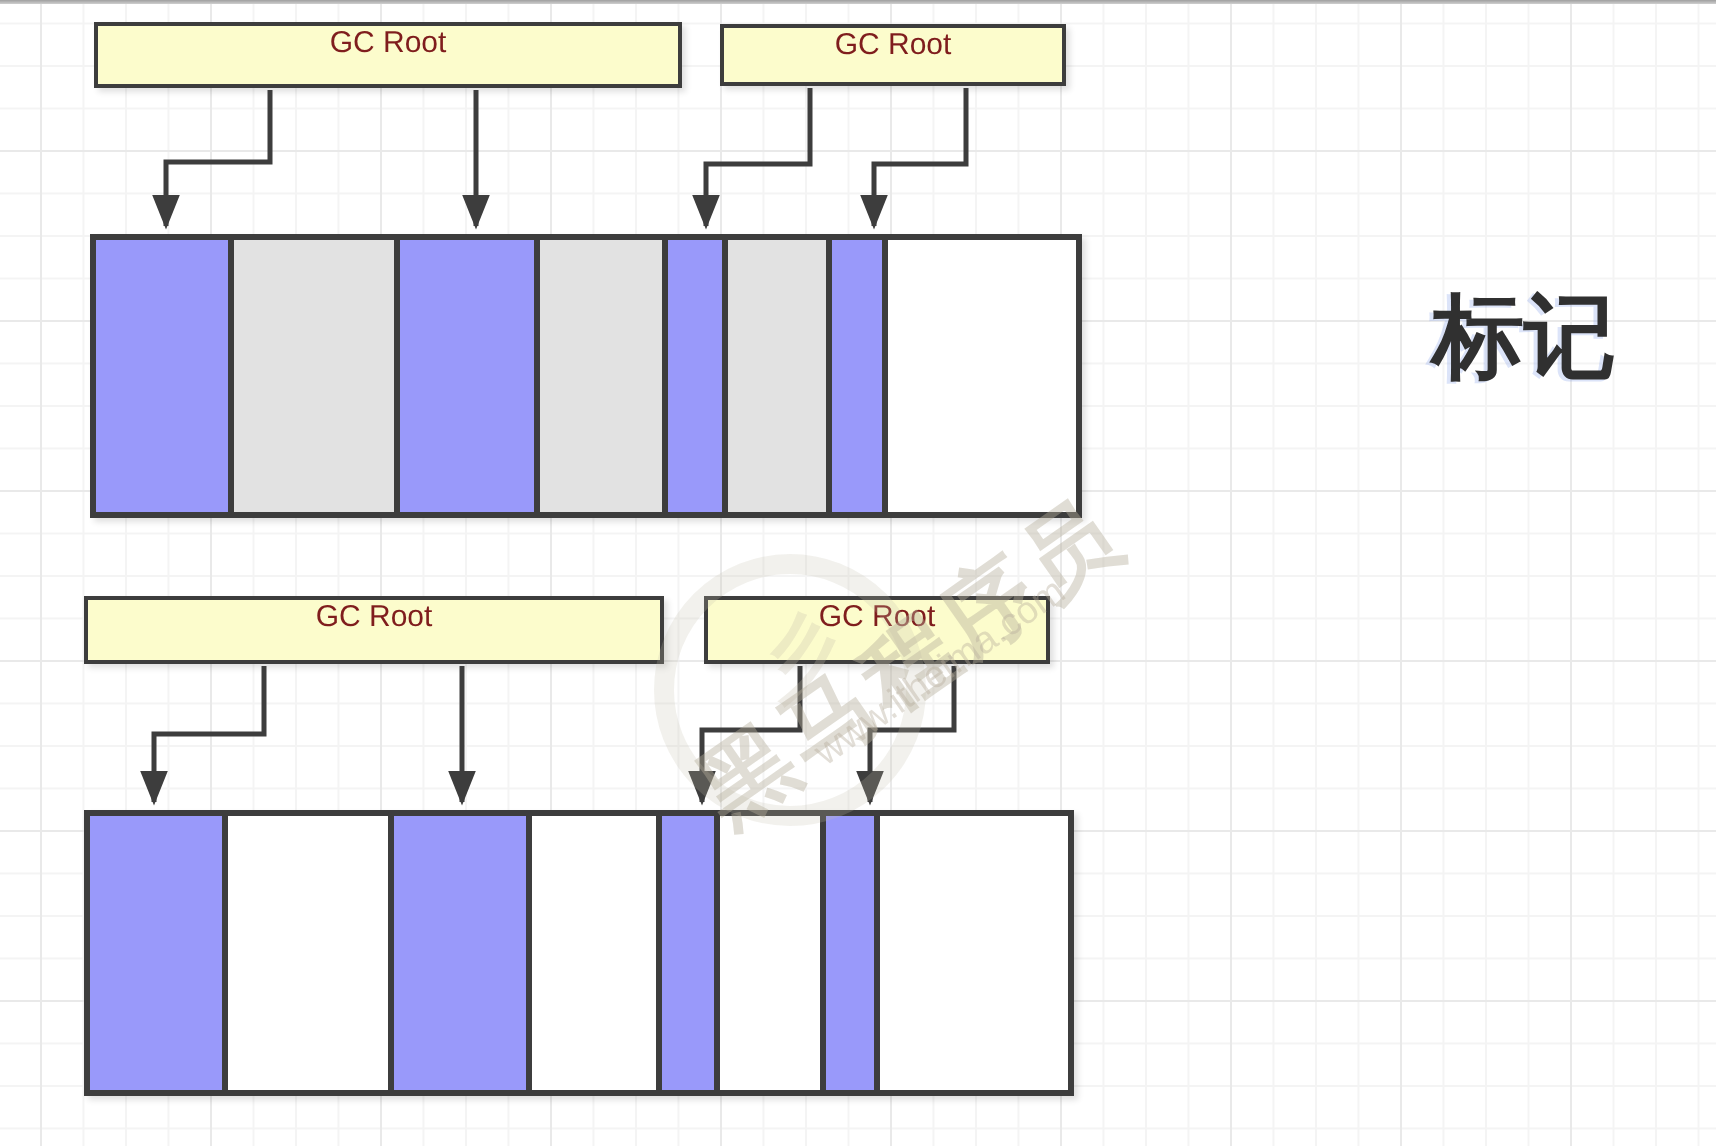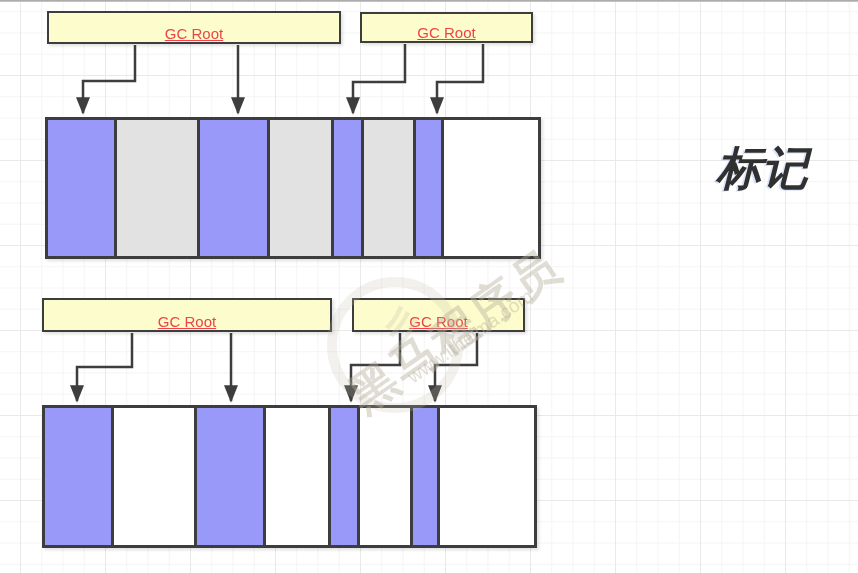--- a/index.html
+++ b/index.html
@@ -20,42 +20,41 @@
   .top-edge{
     position:absolute;left:0;top:0;width:858px;height:2px;
     background:linear-gradient(#9f9f9f,#cfcfcf);
     z-index:5;
   }
   .gc-root{
     position:absolute;
     background:#fcfccc;
     border:2px solid #3d3d3d;
     box-sizing:border-box;
-    display:flex;align-items:flex-end;justify-content:center;
-    font-size:15px;color:#ef4444;
+    display:flex;align-items:flex-start;justify-content:center;
+    font-size:15px;color:#7f1d1d;
     box-shadow:2px 2px 3px rgba(0,0,0,0.12);
     z-index:2;
-    text-decoration:underline;
   }
   .heap-bar{
     position:absolute;
     display:flex;
     border:3px solid #3d3d3d;
     box-sizing:border-box;
     background:#ffffff;
     box-shadow:2px 2px 3px rgba(0,0,0,0.12);
     z-index:2;
   }
   .seg{flex-basis:0;height:100%;}
   .seg + .seg{border-left:3px solid #3d3d3d;}
   .phase-label{
     position:absolute;
     width:160px;height:60px;line-height:60px;
     text-align:center;
-    font-size:46px;font-weight:bold;font-style:italic;
+    font-size:46px;font-weight:bold;
     color:#303030;
     text-shadow:-2px 1px 0 rgba(140,165,235,0.30);
     z-index:2;
     font-family:"Liberation Sans", sans-serif;
   }
   #arrows{position:absolute;left:0;top:0;z-index:3;pointer-events:none;}
   .watermark{position:absolute;left:0;top:0;width:858px;height:573px;z-index:4;pointer-events:none;}
   .wm-brand{
     position:absolute;left:330px;top:290px;width:280px;
     font-size:46px;font-weight:bold;letter-spacing:3px;

